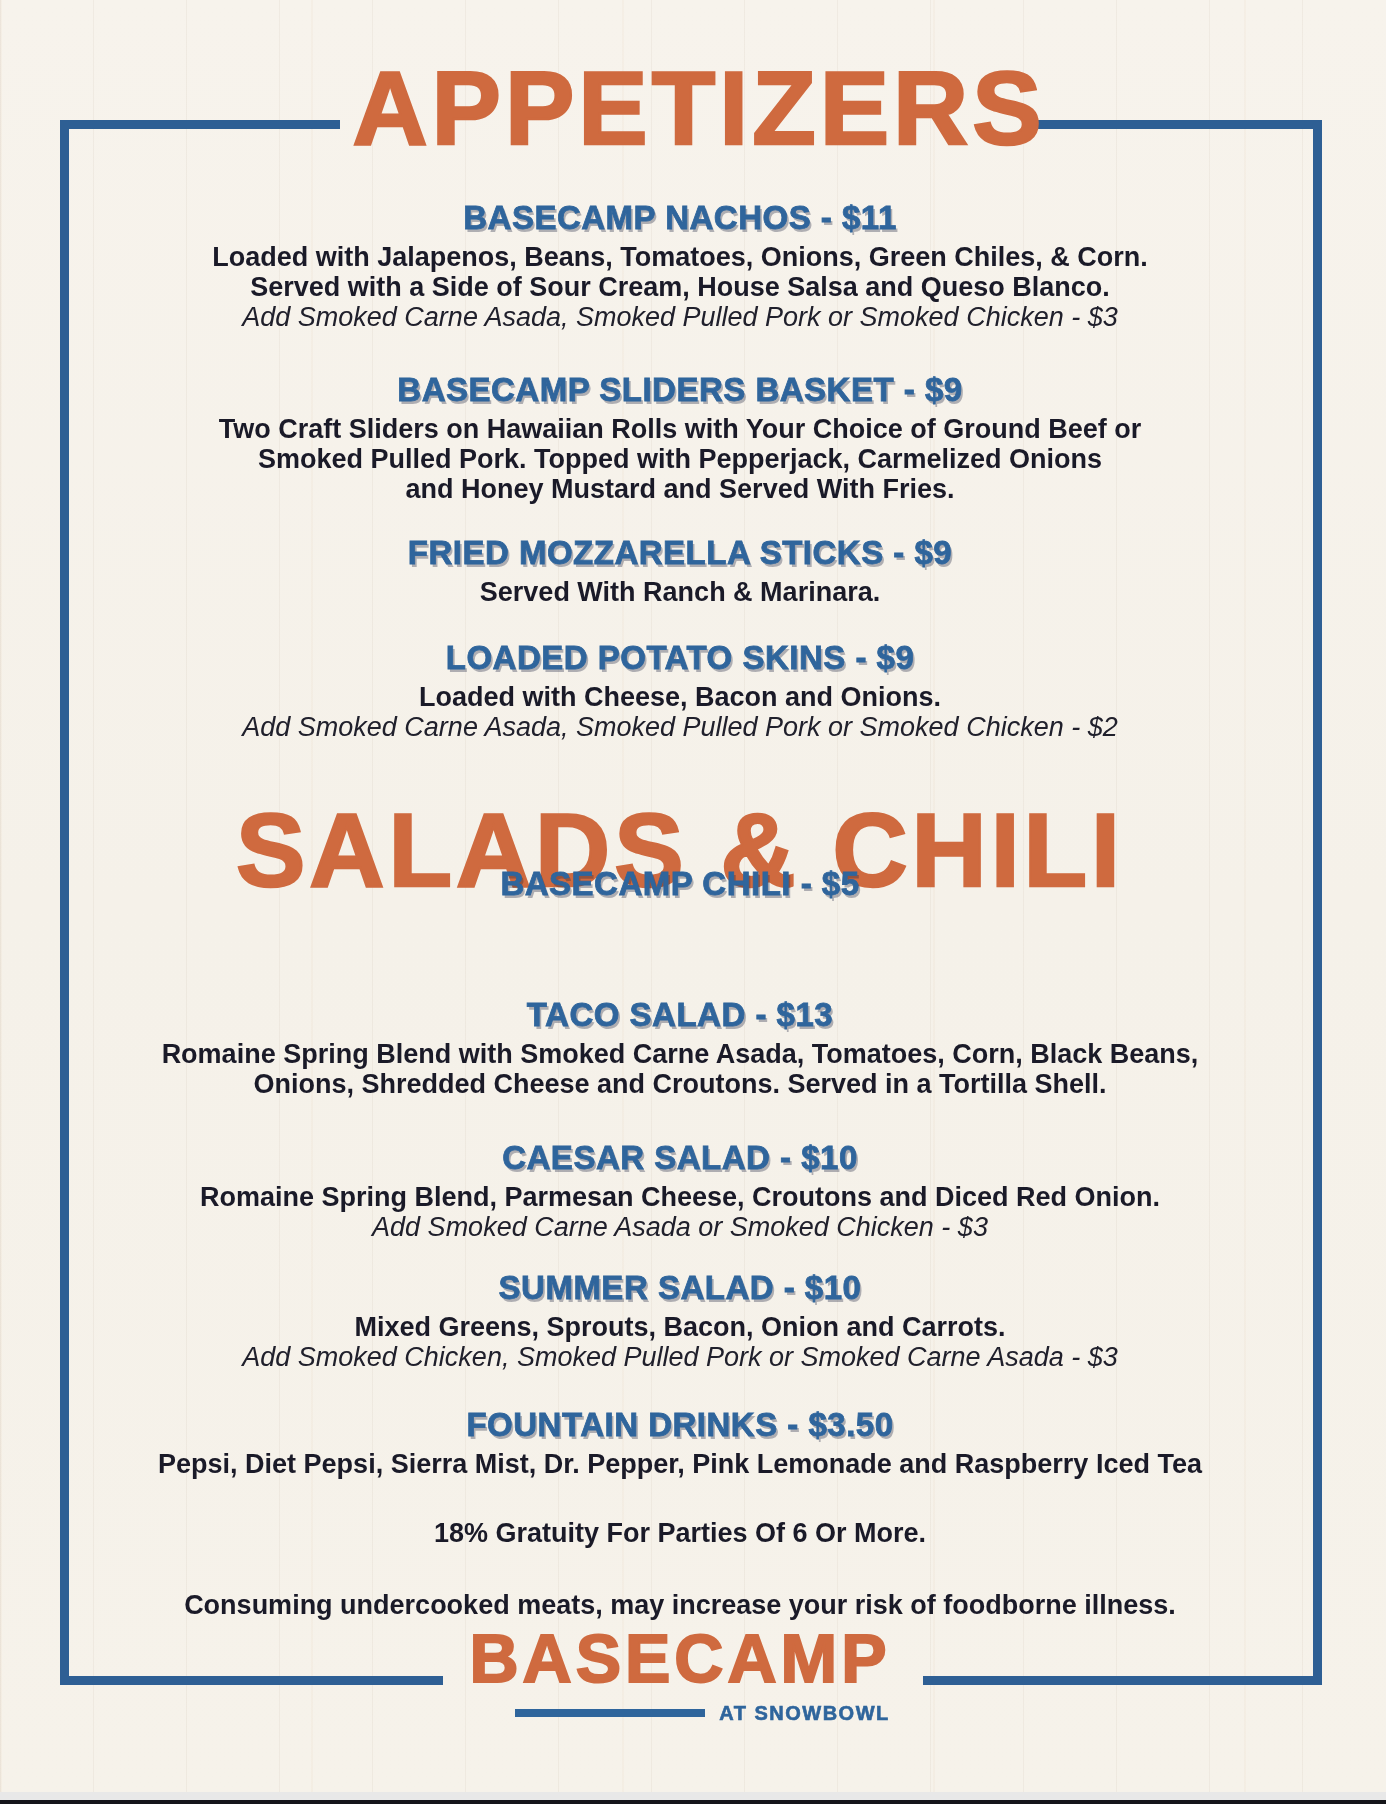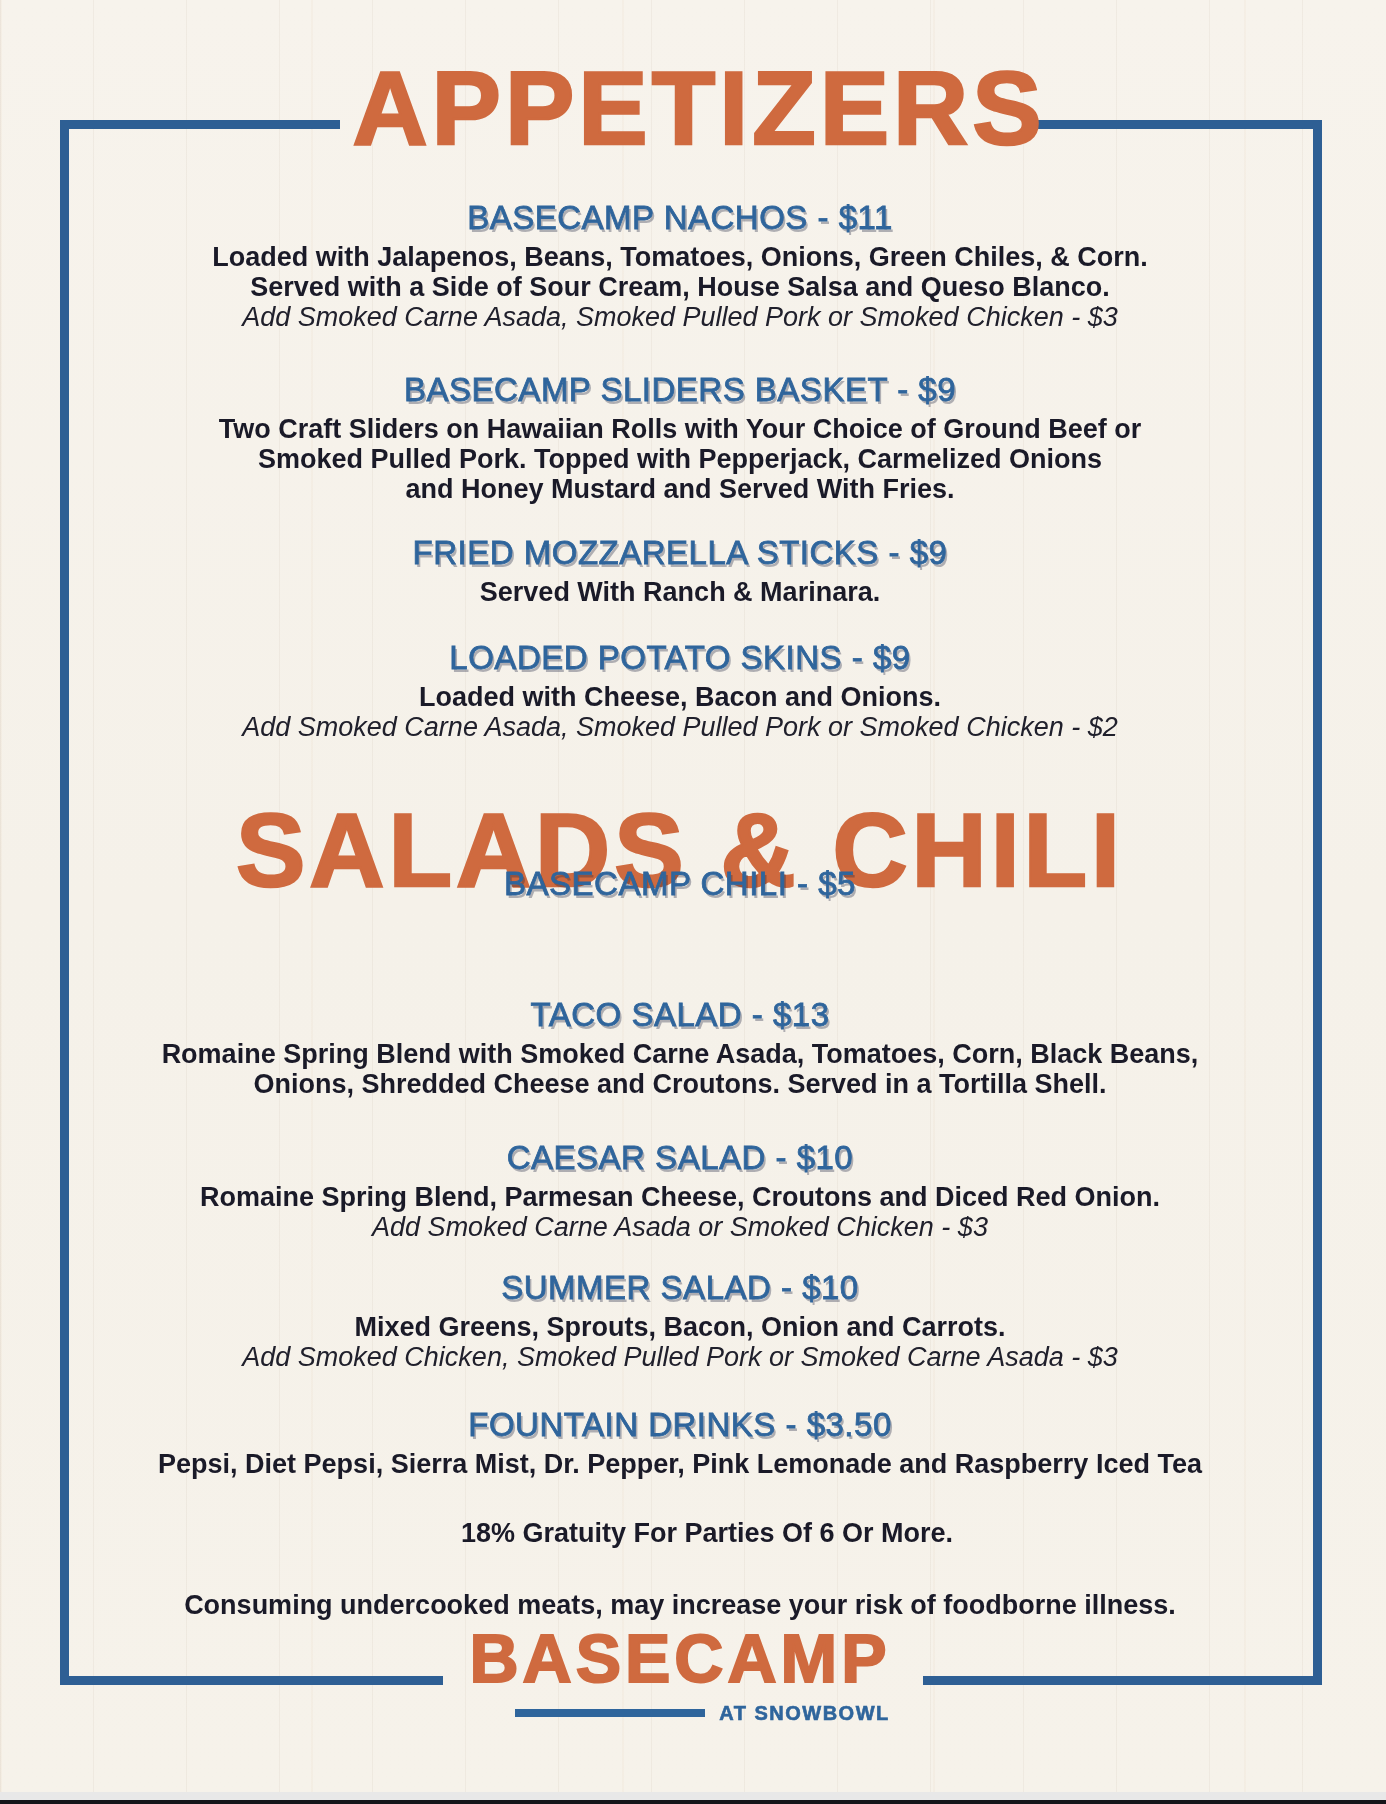--- a/index.html
+++ b/index.html
@@ -17,21 +17,21 @@
   .centered{position:absolute;left:0;width:1360px;text-align:center;}
   
   .frame{position:absolute;background:#2e5f94;}
   
   .section-title{
     font-size:104px;line-height:104px;font-weight:bold;letter-spacing:4px;
     color:#cf6a3f;-webkit-text-stroke:2.5px #cf6a3f;
   }
   
   .item-heading{
-    font-size:33px;line-height:36px;font-weight:normal;letter-spacing:0.5px;
+    font-size:33px;line-height:36px;font-weight:bold;letter-spacing:0.5px;
     color:#2f659c;-webkit-text-stroke:0.8px #2f659c;
     text-shadow:2px 3px 0 rgba(24,32,58,0.32);
     margin-bottom:6px;
   }
   .item-desc{
     font-size:27px;line-height:30px;font-weight:bold;color:#1a1a28;
   }
   .item-note{
     font-size:27px;line-height:30px;font-style:italic;font-weight:normal;color:#20202c;
   }
@@ -113,21 +113,21 @@
     <div class="item-heading">SUMMER SALAD - $10</div>
     <div class="item-desc">Mixed Greens, Sprouts, Bacon, Onion and Carrots.</div>
     <div class="item-note">Add Smoked Chicken, Smoked Pulled Pork or Smoked Carne Asada - $3</div>
   </div>
 
   <div class="centered" style="top:1407px;">
     <div class="item-heading">FOUNTAIN DRINKS - $3.50</div>
     <div class="item-desc">Pepsi, Diet Pepsi, Sierra Mist, Dr. Pepper, Pink Lemonade and Raspberry Iced Tea</div>
   </div>
 
-  <div class="centered footnote" style="top:1518px;padding-left:27px;">18% Gratuity For Parties Of 6 Or More.</div>
+  <div class="centered footnote" style="top:1518px;">18% Gratuity For Parties Of 6 Or More.</div>
   <div class="centered footnote" style="top:1560px;margin-top:30px;">Consuming undercooked meats, may increase your risk of foodborne illness.</div>
 
   <div class="centered logo-word" style="top:1622px;">BASECAMP</div>
   <div class="centered" style="top:1700px;">
     <div class="logo-subrow">
       <span class="logo-subline"></span>
       <span class="logo-tagline">AT SNOWBOWL</span>
     </div>
   </div>
 

